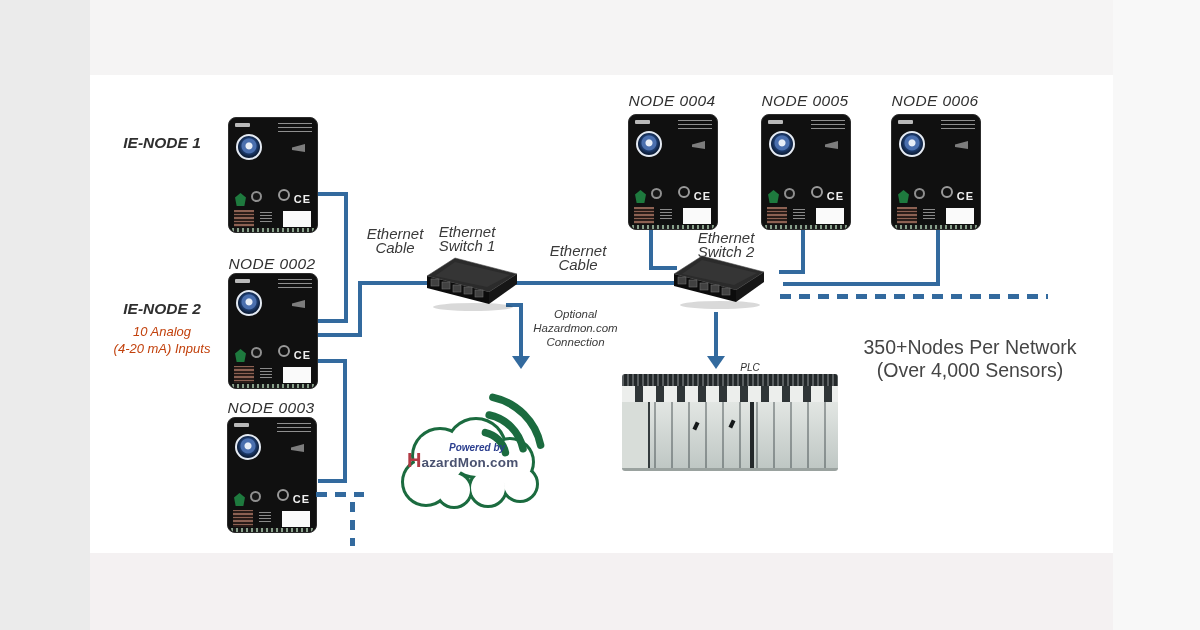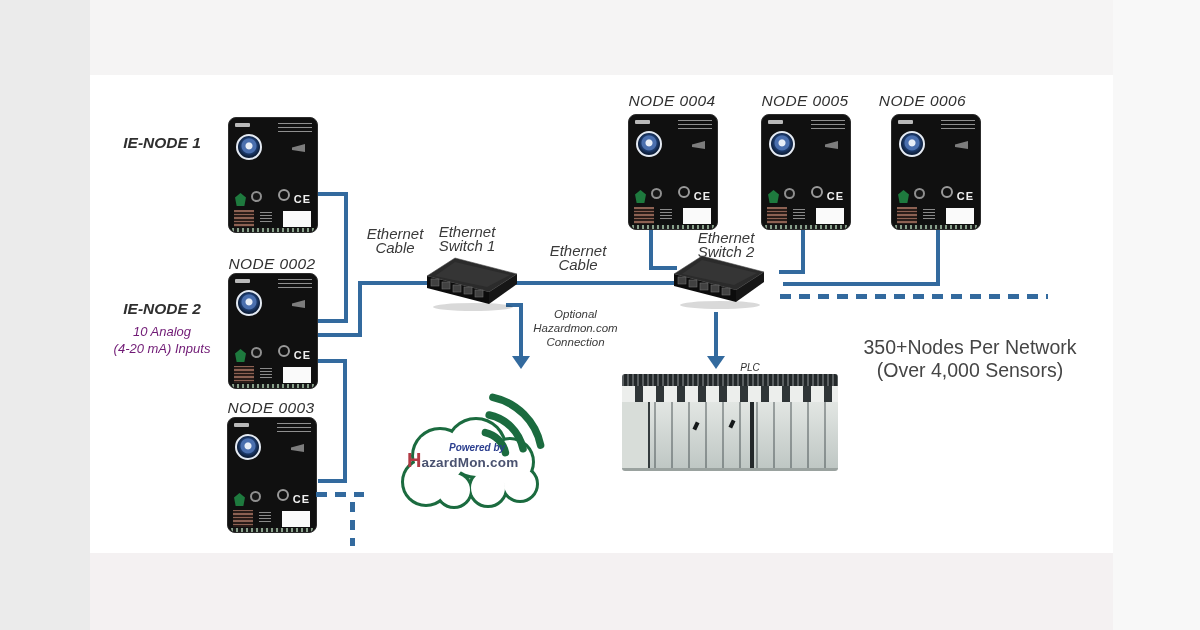--- a/index.html
+++ b/index.html
@@ -11,21 +11,21 @@
   #band-top{left:90px;top:0;width:1023px;height:75px;background:#f5f4f4;}
   #band-right{left:1113px;top:0;width:87px;height:630px;background:#f8f8f8;}
   #band-bottom{left:90px;top:553px;width:1023px;height:77px;background:#f4f1f2;}
   #panel{position:absolute;left:90px;top:75px;width:1023px;height:478px;background:#ffffff;}
 
   .lbl{position:absolute;color:#303030;font-style:italic;text-align:center;}
   .node-label{font-size:15.5px;letter-spacing:.4px;width:118px;}
   .sw-label{font-size:15px;line-height:14px;width:66px;color:#3a3a3a;}
   .ann-title{font-size:15.5px;color:#2f2f2f;font-weight:bold;}
   .ann-small{font-size:10.5px;line-height:13px;color:#3c3c3c;font-style:italic;text-align:center;}
-  .ann-med{font-size:13px;line-height:17px;color:#701a75;font-style:italic;text-align:center;}
+  .ann-med{font-size:13px;line-height:17px;color:#c2410c;font-style:italic;text-align:center;}
 
   
   .wire{position:absolute;background:#336a9e;}
   .bracket{position:absolute;border-top:4px solid #336a9e;border-right:4px solid #336a9e;
            border-bottom:4px solid #336a9e;}
   .dash-h{position:absolute;height:5px;
           background:repeating-linear-gradient(90deg,#336a9e 0 11px,transparent 11px 19px);}
   .dash-v{position:absolute;width:5px;
           background:repeating-linear-gradient(180deg,#336a9e 0 10px,transparent 10px 18px);}
   .arrow-down{position:absolute;width:0;height:0;border-left:9px solid transparent;
@@ -101,21 +101,21 @@
   <div class="ann-med" style="position:absolute;left:86px;top:323px;width:152px;">
     <div>10 Analog</div>
     <div>(4-20 mA) Inputs</div>
   </div>
 
   <div class="lbl node-label" style="left:213px;top:93px;margin-top:44px;">NODE 0001</div>
   <div class="lbl node-label" style="left:213px;top:255px;">NODE 0002</div>
   <div class="lbl node-label" style="left:212px;top:399px;">NODE 0003</div>
   <div class="lbl node-label" style="left:613px;top:92px;">NODE 0004</div>
   <div class="lbl node-label" style="left:746px;top:92px;">NODE 0005</div>
-  <div class="lbl node-label" style="left:848px;top:92px;text-align:right;">NODE 0006</div>
+  <div class="lbl node-label" style="left:876px;top:92px;">NODE 0006</div>
 
   <div class="node" style="left:228px;top:117px;">
     <div class="n-t1"></div>
     <div class="n-t2"></div>
     <div class="n-badge"></div>
     <div class="n-wing"></div>
     <div class="n-leaf"></div>
     <div class="n-dot"></div>
     <div class="n-e2"></div>
     <div class="n-ce">CE</div>

